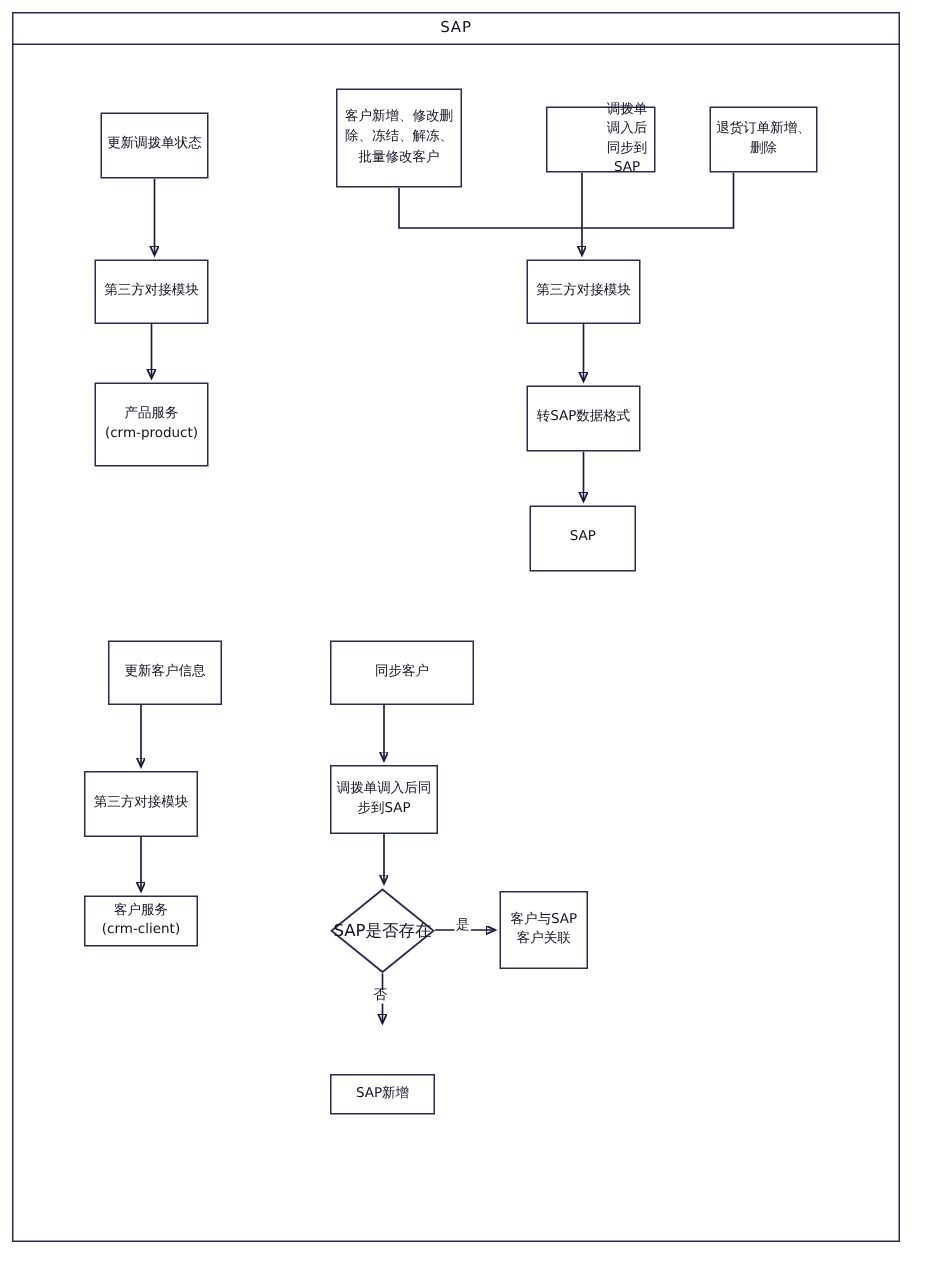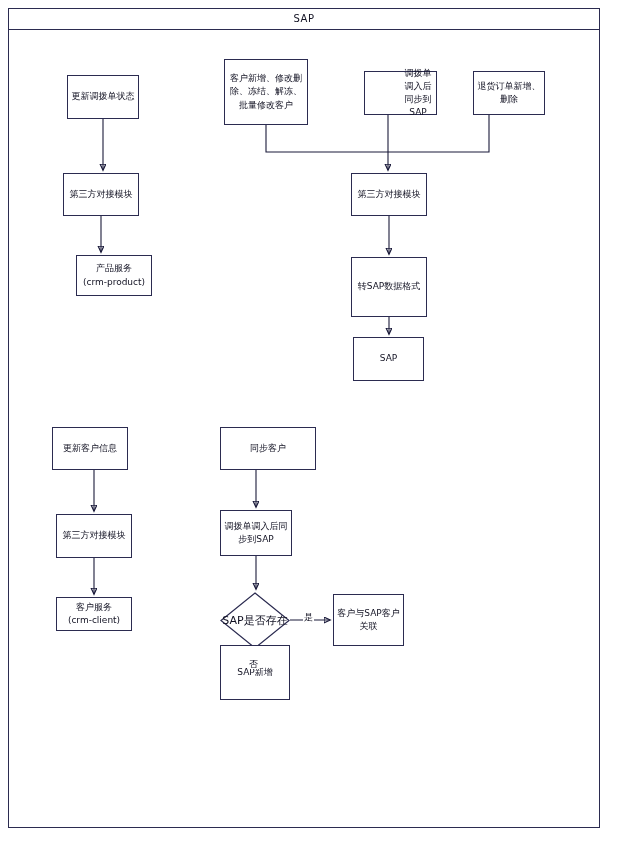--- a/index.html
+++ b/index.html
@@ -96,33 +96,33 @@
   </div>
 
   <div class="node" style="left:63px;top:173px;width:76px;height:43px;">
     <span class="txt">第三方对接模块</span>
   </div>
 
   <div class="node" style="left:351px;top:173px;width:76px;height:43px;">
     <span class="txt">第三方对接模块</span>
   </div>
 
-  <div class="node" style="left:76px;top:255px;width:76px;height:41px;">
+  <div class="node" style="left:63px;top:255px;width:76px;height:56px;">
     <span class="txt">产品服务<br>(crm-product)</span>
   </div>
 
-  <div class="node" style="left:351px;top:257px;width:76px;height:60px;">
+  <div class="node" style="left:351px;top:257px;width:76px;height:44px;">
     <span class="txt">转SAP数据格式</span>
   </div>
 
   <div class="node" style="left:353px;top:337px;width:71px;height:44px;">
     <span class="txt">SAP</span>
   </div>
 
-  <div class="node" style="left:52px;top:427px;width:76px;height:43px;">
+  <div class="node" style="left:72px;top:427px;width:76px;height:43px;">
     <span class="txt">更新客户信息</span>
   </div>
 
   <div class="node" style="left:220px;top:427px;width:96px;height:43px;">
     <span class="txt">同步客户</span>
   </div>
 
   <div class="node" style="left:56px;top:514px;width:76px;height:44px;">
     <span class="txt">第三方对接模块</span>
   </div>
@@ -135,25 +135,25 @@
     <span class="txt">客户服务<br>(crm-client)</span>
   </div>
 
   <div class="diamond" style="left:220px;top:592px;width:70px;height:57px;">
     <svg width="70" height="57" viewBox="0 0 70 57" xmlns="http://www.w3.org/2000/svg">
       <polygon points="35,1 69,28.5 35,56 1,28.5" fill="#ffffff" stroke="#2b2b50" stroke-width="1.2"></polygon>
     </svg>
     <span class="txt">SAP是否存在</span>
   </div>
 
-  <div class="node" style="left:333px;top:594px;width:71px;height:52px;">
+  <div class="node" style="left:333px;top:594px;width:59px;height:52px;">
     <span class="txt">客户与SAP客户关联</span>
   </div>
 
-  <div class="node" style="left:220px;top:645px;width:70px;height:55px;">
+  <div class="node" style="left:220px;top:716px;width:70px;height:27px;">
     <span class="txt">SAP新增</span>
   </div>
 
   <div class="edge-label" style="left:303px;top:613px;">
     <span>是</span>
   </div>
   <div class="edge-label" style="left:248px;top:660px;">
     <span>否</span>
   </div>
 

